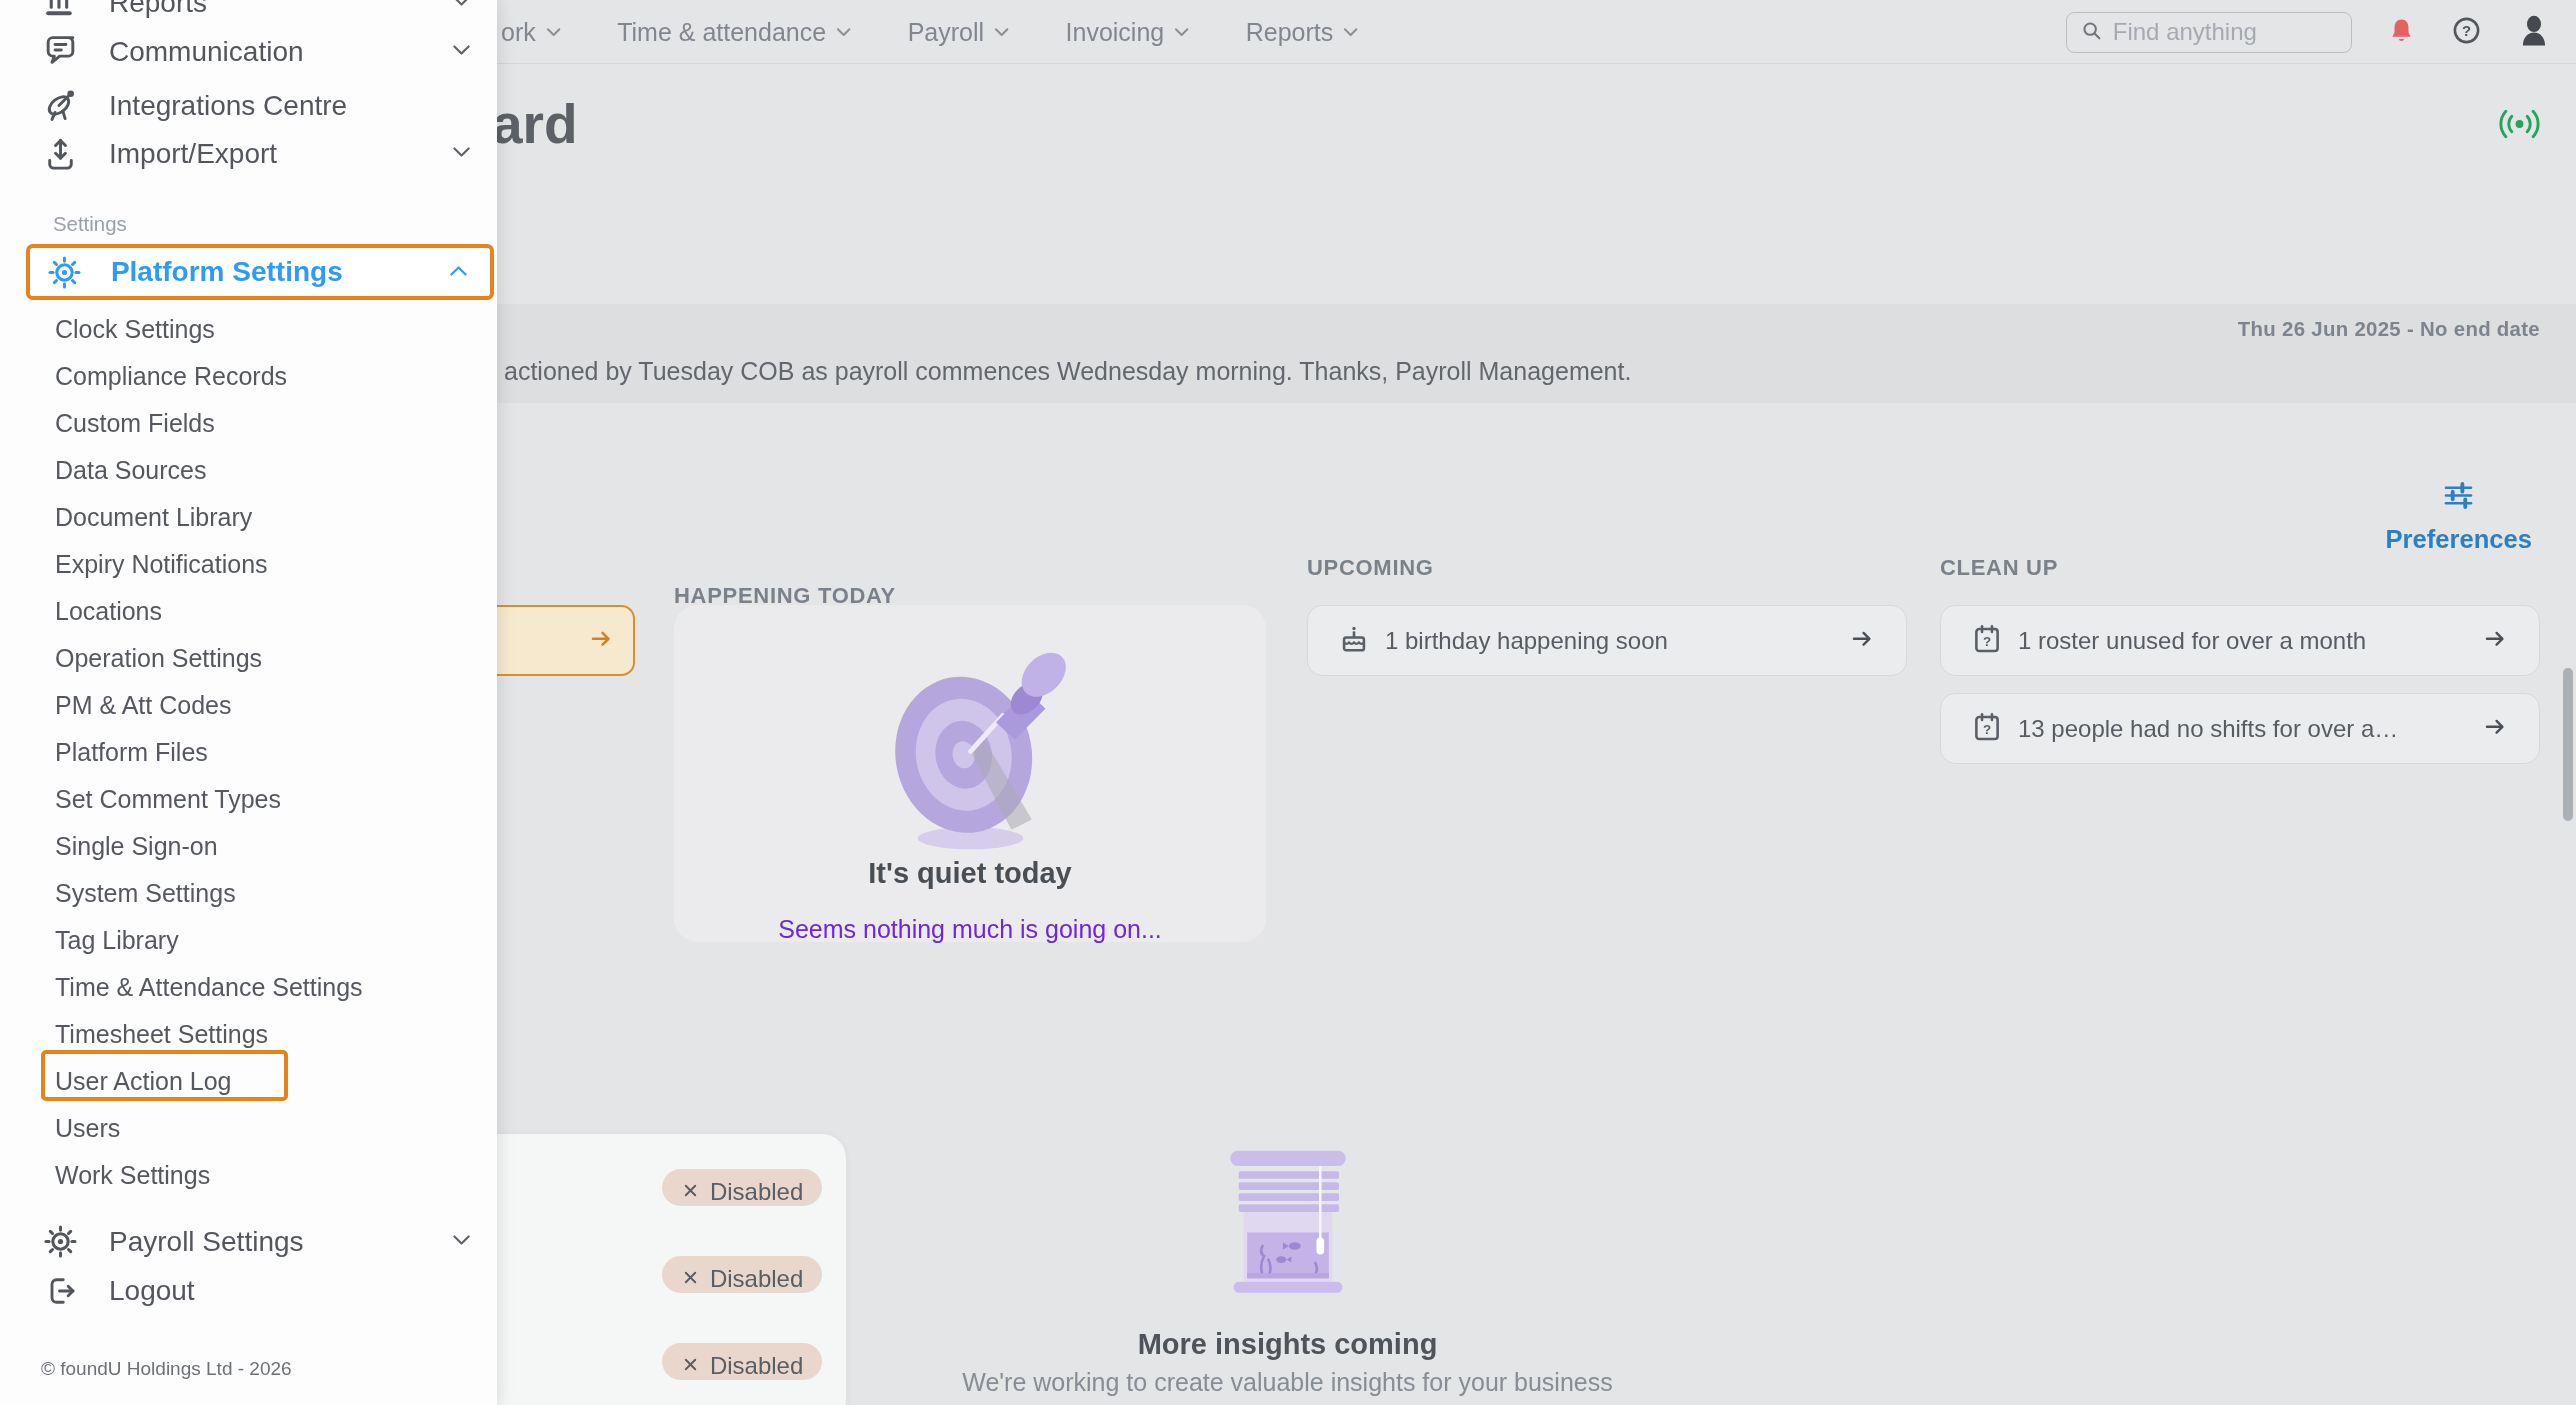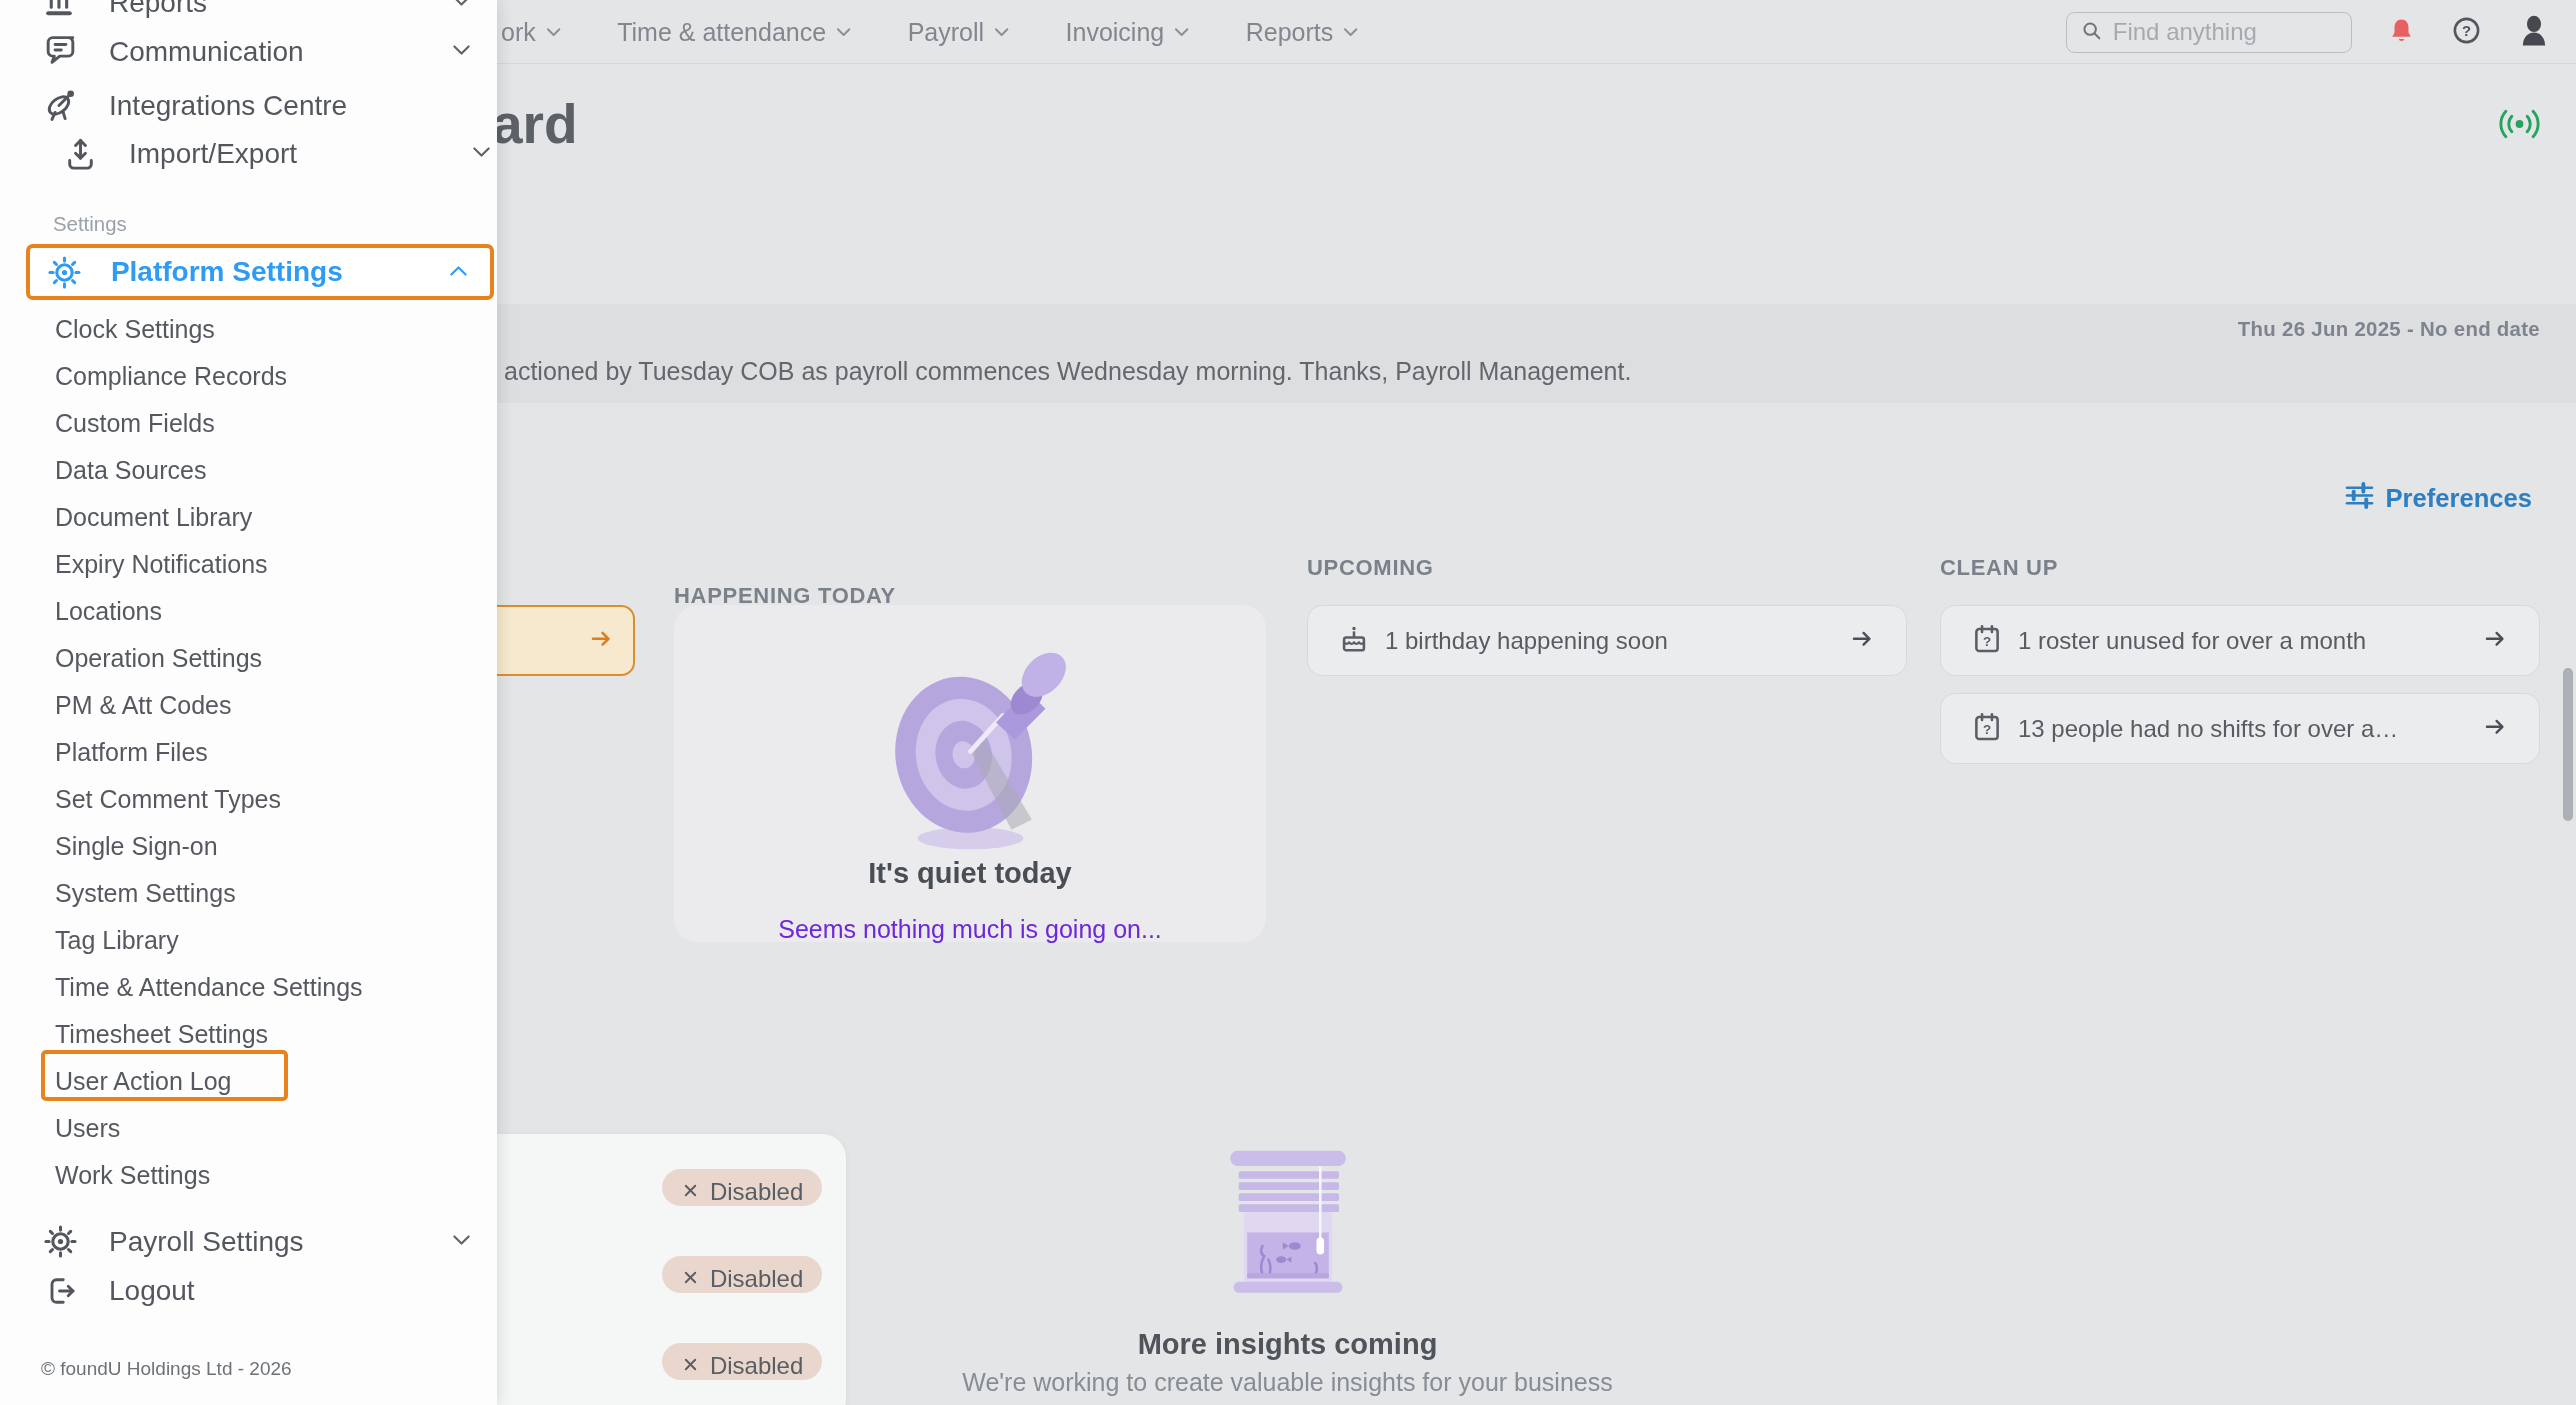--- a/index.html
+++ b/index.html
@@ -20,21 +20,21 @@
   
   .page-title { position:absolute; left:492px; top:92px; font-size:55px; font-weight:700; color:#5c6167; }
   .live-icon { position:absolute; right:36px; top:107px; }
 
   
   .notice { position:absolute; left:0; top:304px; width:2576px; height:99px; background:#dcdee0; }
   .notice-date { position:absolute; right:36px; top:13.6px; font-size:20.4px; font-weight:700; color:#7d8490; letter-spacing:0.3px; }
   .notice-msg { position:absolute; left:504px; top:53px; font-size:25px; color:#63676d; }
 
   
-  .preferences { position:absolute; right:44px; top:482px; display:flex; align-items:center; gap:10.2px; color:#2d7fc1; font-size:25.6px; font-weight:600; cursor:pointer; }
+  .preferences { position:absolute; right:44px; top:482px; display:flex; align-items:center; gap:10.2px; color:#2d7fc1; font-size:25.6px; font-weight:600; cursor:pointer;flex-direction:column; }
 
   
   .sec-header { position:absolute; top:555px; font-size:22px; font-weight:700; color:#7a818a; letter-spacing:0.7px; }
   .sec-happening { left:674px;margin-top:28px; }
   .sec-upcoming  { left:1307px; }
   .sec-cleanup   { left:1940px; }
 
   
   .orange-card { position:absolute; left:474px; top:605px; width:161px; height:71px; background:#f6e9cd; border:2.6px solid #da8f2e; border-radius:13.6px; display:flex; align-items:center; justify-content:flex-end; padding-right:17px; }
   .today-card { position:absolute; left:674px; top:605px; width:592px; height:337px; background:#ebebed; border-radius:24px; text-align:center; }
@@ -62,21 +62,21 @@
   .scroll-thumb { position:absolute; right:2.6px; top:668px; width:10.2px; height:153px; border-radius:5.1px; background:#aab0b5; }
 
   
   .sidebar { position:absolute; left:0; top:0; width:497px; height:1406px; background:#fdfdfe; box-shadow:0 0 17px rgba(0,0,0,.14); overflow:hidden; }
   .side-row { position:absolute; left:0; width:497px; height:49px; display:flex; align-items:center; padding-left:41px; gap:29px; cursor:pointer; }
   .side-row .lbl { font-size:28px; font-weight:500; color:#53575d; }
   .side-row .chev { position:absolute; right:25.6px; }
   .row-reports { top:-22px; }
   .row-comm { top:27px; }
   .row-integr { top:81px; }
-  .row-impexp { top:129px;margin-left:20px; }
+  .row-impexp { top:129px; }
   .section-label { position:absolute; left:53px; top:213px; font-size:20.4px; color:#9aa1a8; }
 
   .platform-box { position:absolute; left:25.6px; top:244px; width:468px; height:56px; border:4.3px solid #e7831c; border-radius:6.8px; background:#ffffff; display:flex; align-items:center; padding-left:15.3px; gap:27px; cursor:pointer; }
   .platform-box .lbl { font-size:28px; font-weight:600; color:#2f9bf3; }
   .platform-box .chev { position:absolute; right:22px; }
 
   .submenu { position:absolute; left:0; top:306px; width:497px; }
   .sub-item { height:47px; display:flex; align-items:center; padding-left:55px; font-size:25px; color:#55595f; cursor:pointer; }
   .ual-box { position:absolute; left:41px; top:1050px; width:247px; height:51px; border:4.3px solid #e7831c; border-radius:5.1px; pointer-events:none; }
 

